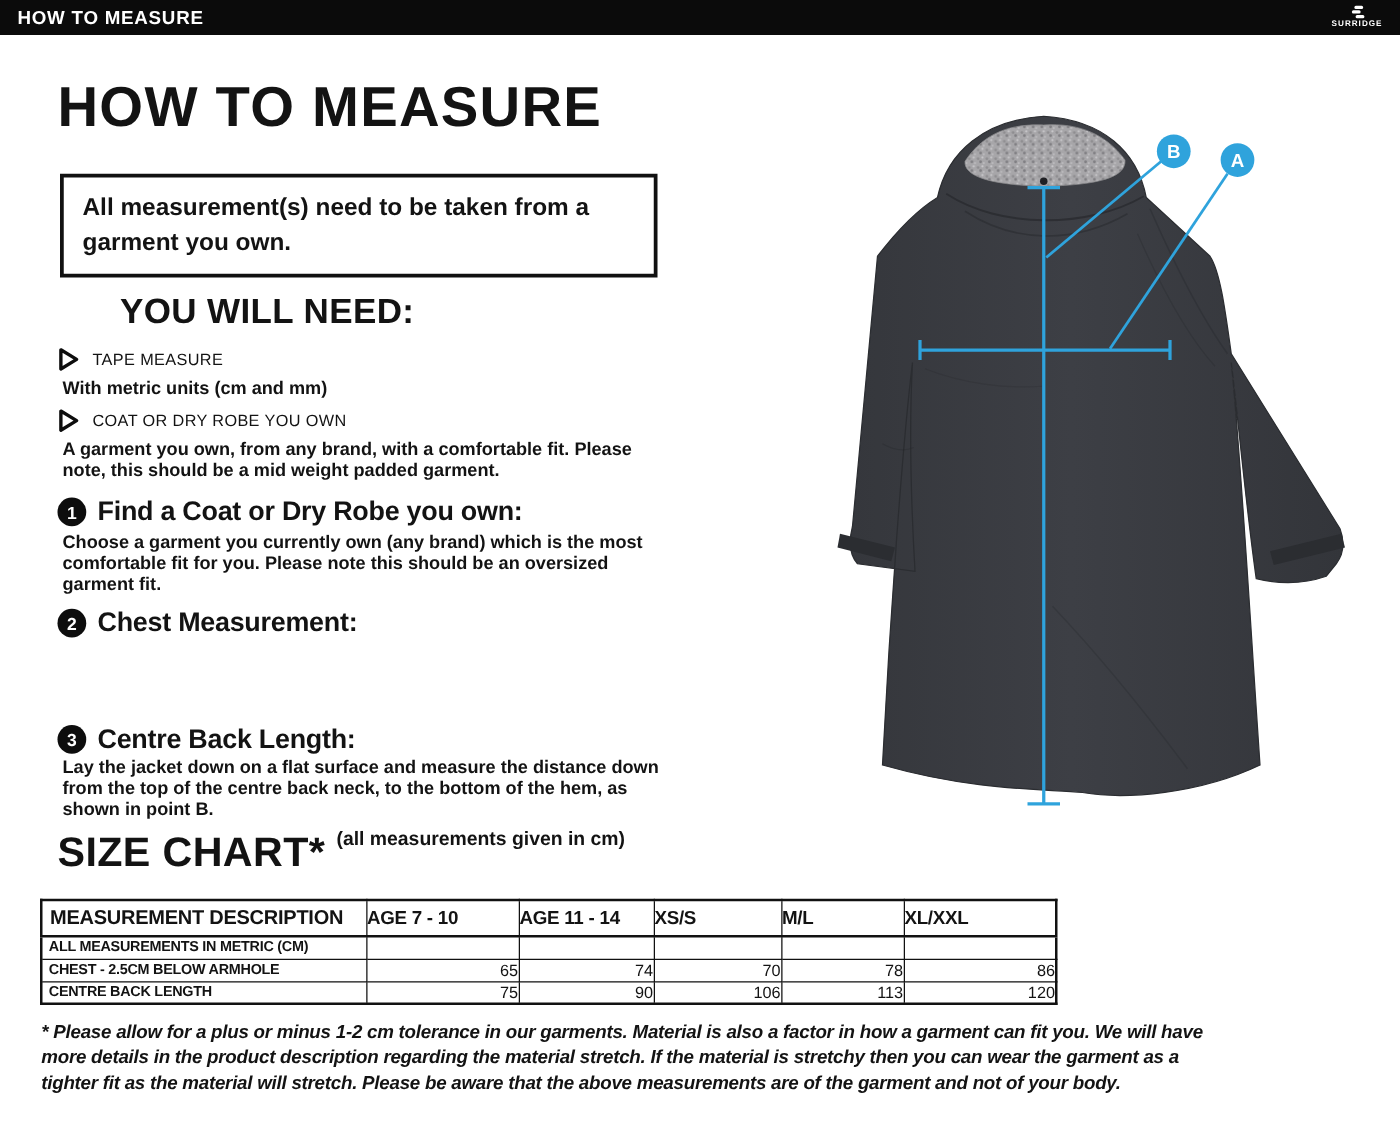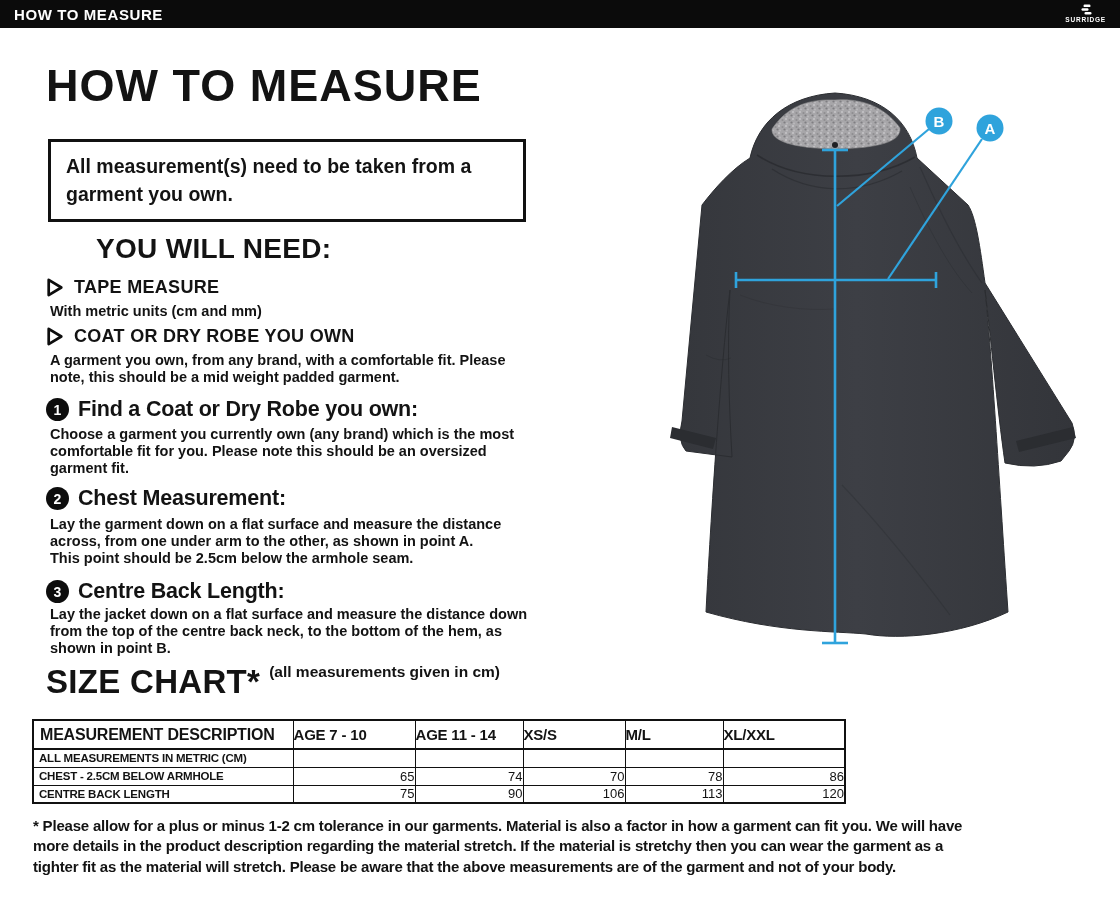--- a/index.html
+++ b/index.html
@@ -15,21 +15,21 @@
   .brand svg { display:block; }
   .brand-name { color:#fff; font-size:6.5px; font-weight:700; letter-spacing:.8px; margin-top:1px; }
 
   
   .h1 { position:absolute; left:46px; top:60px; font-size:45px; font-weight:900; letter-spacing:1px; }
   .note-box { position:absolute; left:48px; top:139px; width:478px; border:3px solid #111;
     padding:11px 15px; font-size:19.5px; font-weight:800; line-height:1.42; white-space:pre-line; }
   .ywn { position:absolute; left:48px; top:233px; font-size:28px; font-weight:900; letter-spacing:.3px;margin-left:48px; }
 
   .need-row { position:absolute; left:46px; display:flex; align-items:center; gap:10px; }
-  .need-title { font-size:18px; font-weight:700; letter-spacing:.3px; }
+  .need-title { font-size:13px; font-weight:400; letter-spacing:.3px; }
   .need-desc { position:absolute; left:50px; font-size:14.5px; font-weight:700; line-height:17px; white-space:pre-line; }
 
   .step-head { position:absolute; left:46px; display:flex; align-items:center; gap:9px; }
   .step-num { width:23px; height:23px; border-radius:50%; background:#0d0d0d; color:#fff;
     font-size:14px; font-weight:800; display:flex; align-items:center; justify-content:center; }
   .step-title { font-size:21.5px; font-weight:800; letter-spacing:-.2px; }
   .step-body { position:absolute; left:50px; font-size:14.5px; font-weight:700; line-height:17px; white-space:pre-line; }
 
   .size-head { position:absolute; left:46px; top:663px; display:flex; align-items:flex-start; gap:9px; }
   .size-title { font-size:33px; font-weight:900; letter-spacing:.3px; }
@@ -39,21 +39,21 @@
   table.size-table { position:absolute; left:32px; top:719px; width:812px; border-collapse:collapse;
     border:2px solid #111; table-layout:fixed; }
   table.size-table th, table.size-table td { border:1px solid #111; }
   table.size-table th { height:29px; font-size:15px; font-weight:700; letter-spacing:-.2px; text-align:left; }
   table.size-table th.first { text-align:left; padding-left:6px; font-size:16px; }
   table.size-table tr.hdr { border-bottom:2px solid #111; }
   table.size-table td { height:18px; font-size:13px; text-align:right; }
   table.size-table td.lbl { text-align:left; padding-left:5px; font-size:11.5px; font-weight:700; letter-spacing:-.2px; }
 
   .footnote { position:absolute; left:33px; top:816px; width:1080px; font-size:15px; font-weight:700;
-    line-height:1.36; letter-spacing:-.2px; white-space:pre-line; }
+    font-style:italic; line-height:1.36; letter-spacing:-.2px; white-space:pre-line; }
 
   .diagram { position:absolute; left:620px; top:55px; }
 </style>
 </head>
 <body>
 
 <div class="stage">
 
   <div class="topbar">
     <div class="topbar-title">HOW TO MEASURE</div>
@@ -94,23 +94,20 @@
     <span class="step-title">Find a Coat or Dry Robe you own:</span>
   </div>
   <div class="step-body" style="top:426px;">Choose a garment you currently own (any brand) which is the most
 comfortable fit for you. Please note this should be an oversized
 garment fit.</div>
 
   <div class="step-head" style="top:486px;">
     <span class="step-num">2</span>
     <span class="step-title">Chest Measurement:</span>
   </div>
-  <div class="step-body" style="top:516px;">Lay the garment down on a flat surface and measure the distance
-across, from one under arm to the other, as shown in point A.
-This point should be 2.5cm below the armhole seam.</div>
 
   <div class="step-head" style="top:579px;">
     <span class="step-num">3</span>
     <span class="step-title">Centre Back Length:</span>
   </div>
   <div class="step-body" style="top:606px;">Lay the jacket down on a flat surface and measure the distance down
 from the top of the centre back neck, to the bottom of the hem, as
 shown in point B.</div>
 
   <div class="size-head">

